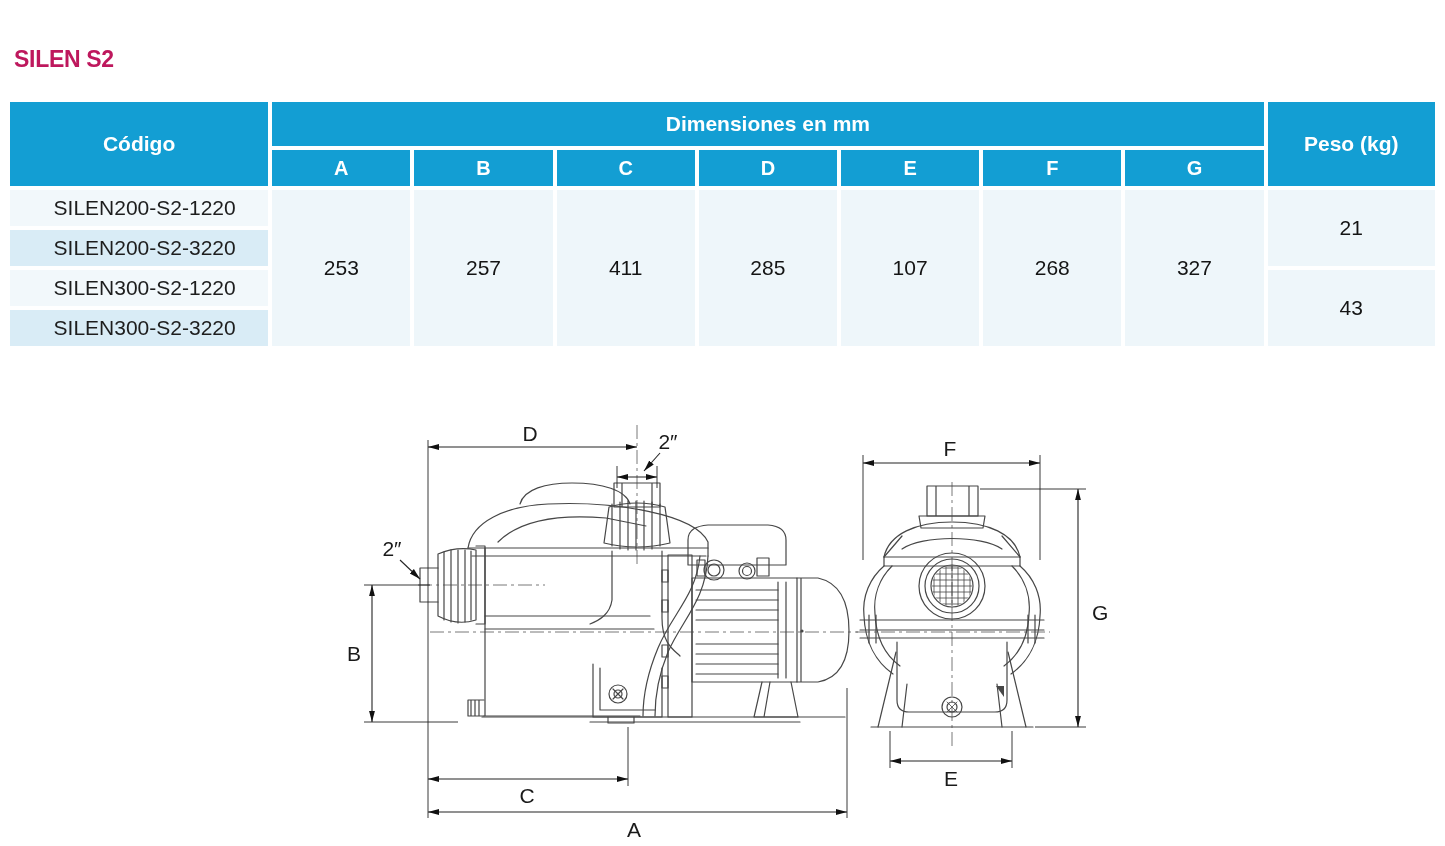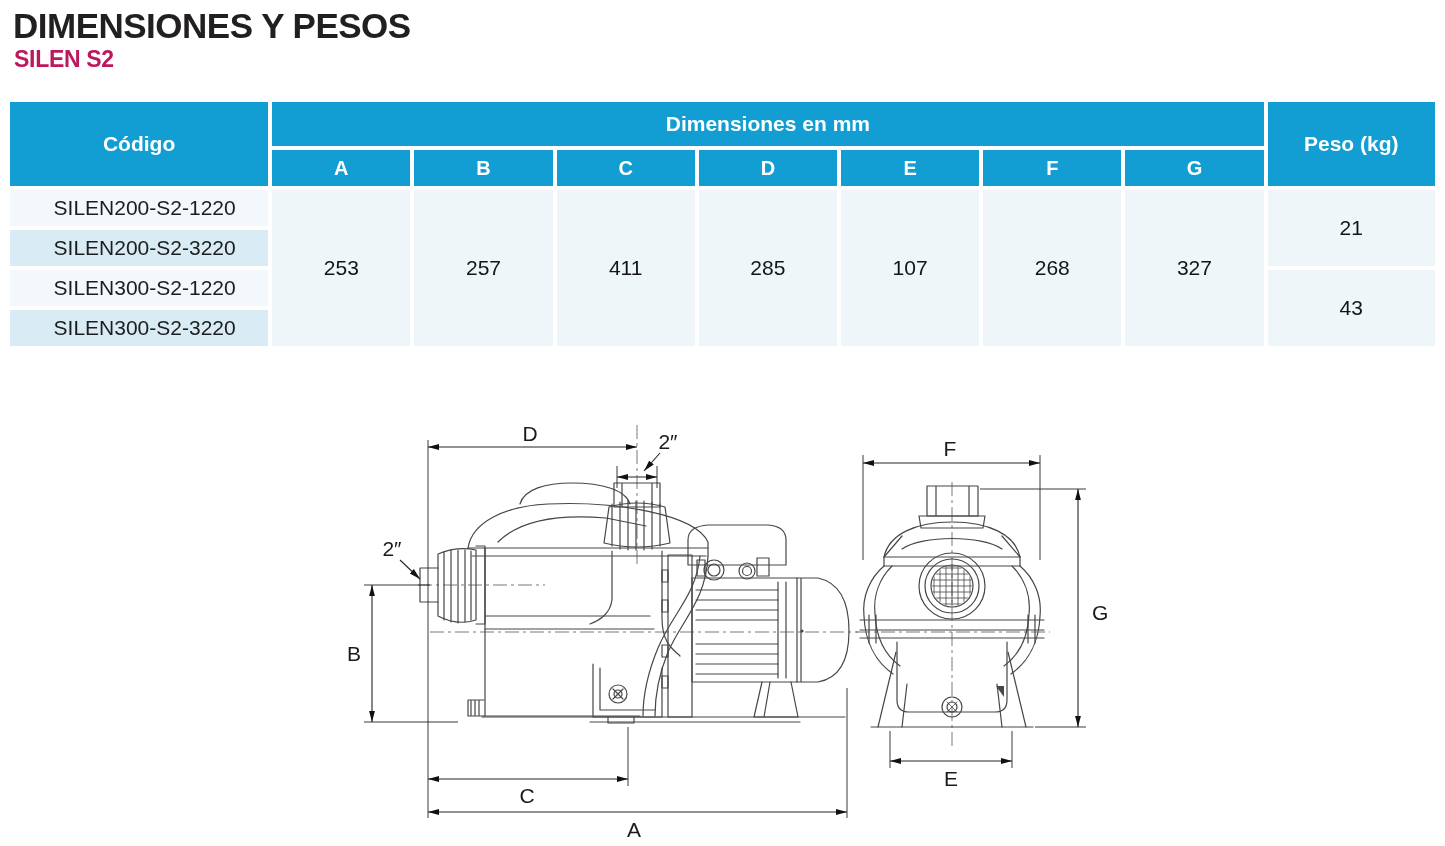--- a/index.html
+++ b/index.html
@@ -32,21 +32,20 @@
   .cl{fill:none;stroke:#6a6a6a;stroke-width:0.9;stroke-dasharray:14 4 3 4;}
   .dim{fill:none;stroke:#242424;stroke-width:1.1;}
   .ext{fill:none;stroke:#242424;stroke-width:0.9;}
   .dlabel{font-family:"Liberation Sans",sans-serif;font-size:21px;fill:#1a1a1a;}
 </style>
 </head>
 <body>
 
 <div id="page">
 
-  <div id="title">DIMENSIONES Y PESOS</div>
   <div id="subtitle">SILEN S2</div>
 
   <table class="dims">
     <colgroup>
       <col style="width:256px">
       <col style="width:137px">
         <col style="width:137px">
         <col style="width:137px">
       <col style="width:137px">
         <col style="width:137px">

